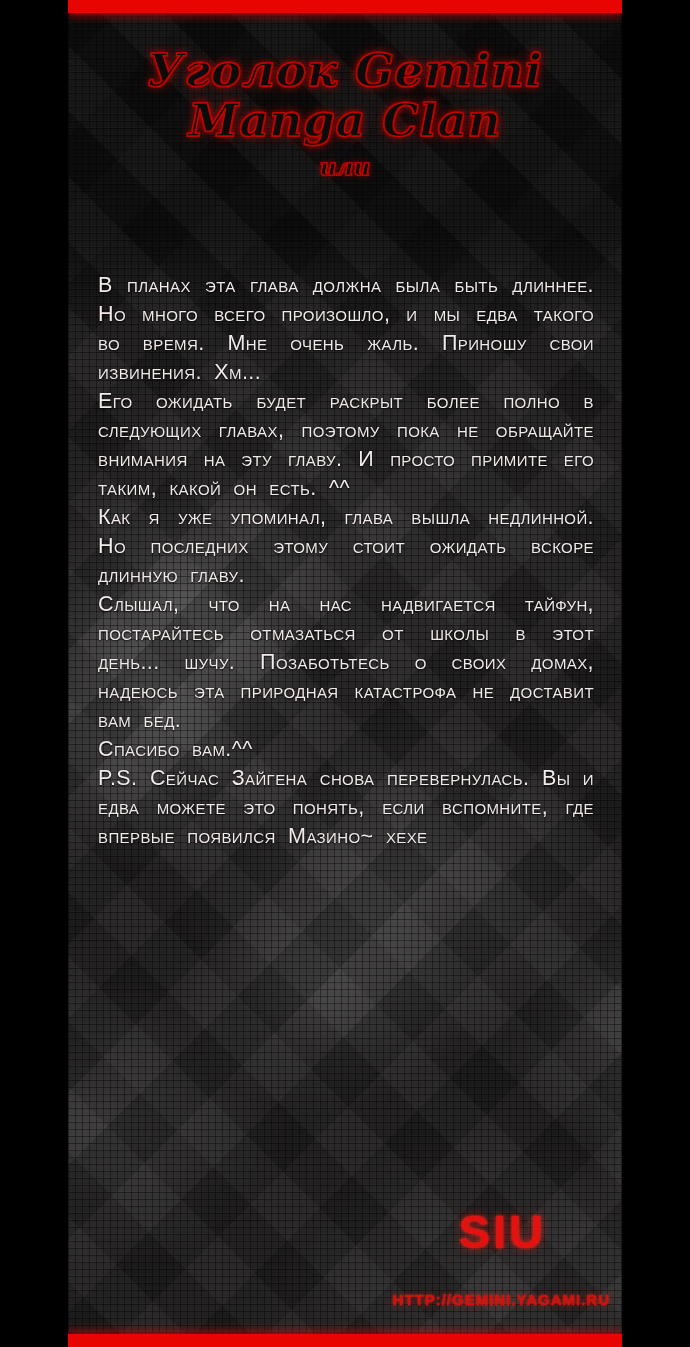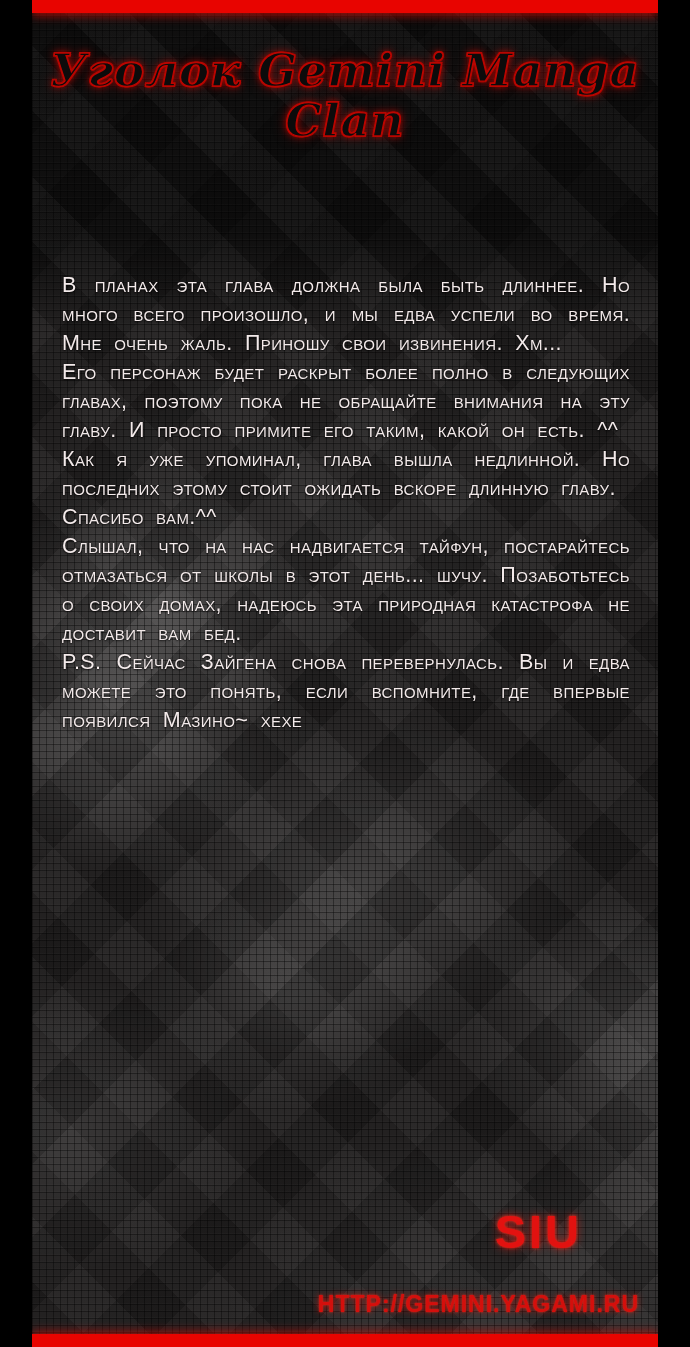--- a/index.html
+++ b/index.html
@@ -1,18 +1,18 @@
 <!DOCTYPE html>
 <html><head>
 <meta charset="utf-8">
 <style>
   html,body{margin:0;padding:0;background:#000;}
   .page{
     position:relative;
-    width:626px;height:1347px;
+    width:554px;height:1347px;
     margin:0 auto;
     overflow:hidden;
     font-family:"Liberation Sans",sans-serif;
     background-color:#232121;
     background-image:
       
       repeating-linear-gradient(0deg, rgba(0,0,0,0.38) 0 1px, rgba(255,255,255,0.015) 1px 2px, transparent 2px 7px),
       repeating-linear-gradient(90deg, rgba(0,0,0,0.38) 0 1px, transparent 1px 7px),
       
       repeating-linear-gradient(45deg, transparent 0 46px, rgba(255,255,255,0.035) 46px 92px),
@@ -83,45 +83,46 @@
   }
   main p{margin:0;}
 
   .signature{
     position:absolute;top:1204px;right:76px;
     font-size:47px;font-weight:bold;letter-spacing:3px;
     color:#e21210;
     text-shadow:0 0 10px rgba(255,20,10,0.65), 0 0 3px rgba(255,60,40,0.9);
   }
   .site-url{
-    position:absolute;top:1291px;right:19px;
-    font-size:23px;font-weight:bold;letter-spacing:1px;
+    position:absolute;top:1291px;right:12px;
+    font-size:15px;font-weight:bold;letter-spacing:1px;
     color:#d40f0c;
     text-shadow:0 0 7px rgba(235,20,10,0.7), 0 0 2px rgba(255,60,40,0.85);
     text-decoration:none;
     cursor:pointer;
   }
 </style>
 </head>
 <body>
 
 <div class="page">
 
   <div class="bar top"></div>
 
   <header>
     <h1 class="title">Уголок Gemini Manga Clan</h1>
+    <div class="connector">или</div>
   </header>
 
   <main>
-    <p>В планах эта глава должна была быть длиннее. Но много всего произошло, и мы едва успели во время. Мне очень жаль. Приношу свои извинения. Хм...</p>
-    <p>Его персонаж будет раскрыт более полно в следующих главах, поэтому пока не обращайте внимания на эту главу. И просто примите его таким, какой он есть. ^^</p>
+    <p>В планах эта глава должна была быть длиннее. Но много всего произошло, и мы едва такого во время. Мне очень жаль. Приношу свои извинения. Хм...</p>
+    <p>Его ожидать будет раскрыт более полно в следующих главах, поэтому пока не обращайте внимания на эту главу. И просто примите его таким, какой он есть. ^^</p>
     <p>Как я уже упоминал, глава вышла недлинной. Но последних этому стоит ожидать вскоре длинную главу.</p>
+    <p>Слышал, что на нас надвигается тайфун, постарайтесь отмазаться от школы в этот день... шучу. Позаботьтесь о своих домах, надеюсь эта природная катастрофа не доставит вам бед.</p>
     <p>Спасибо вам.^^</p>
-    <p>Слышал, что на нас надвигается тайфун, постарайтесь отмазаться от школы в этот день... шучу. Позаботьтесь о своих домах, надеюсь эта природная катастрофа не доставит вам бед.</p>
     <p>P.S. Сейчас Зайгена снова перевернулась. Вы и едва можете это понять, если вспомните, где впервые появился Мазино~ хехе</p>
   </main>
 
   <div class="signature">SIU</div>
 
   <a class="site-url">HTTP://GEMINI.YAGAMI.RU</a>
 
   <div class="bar bottom"></div>
 
 </div>

